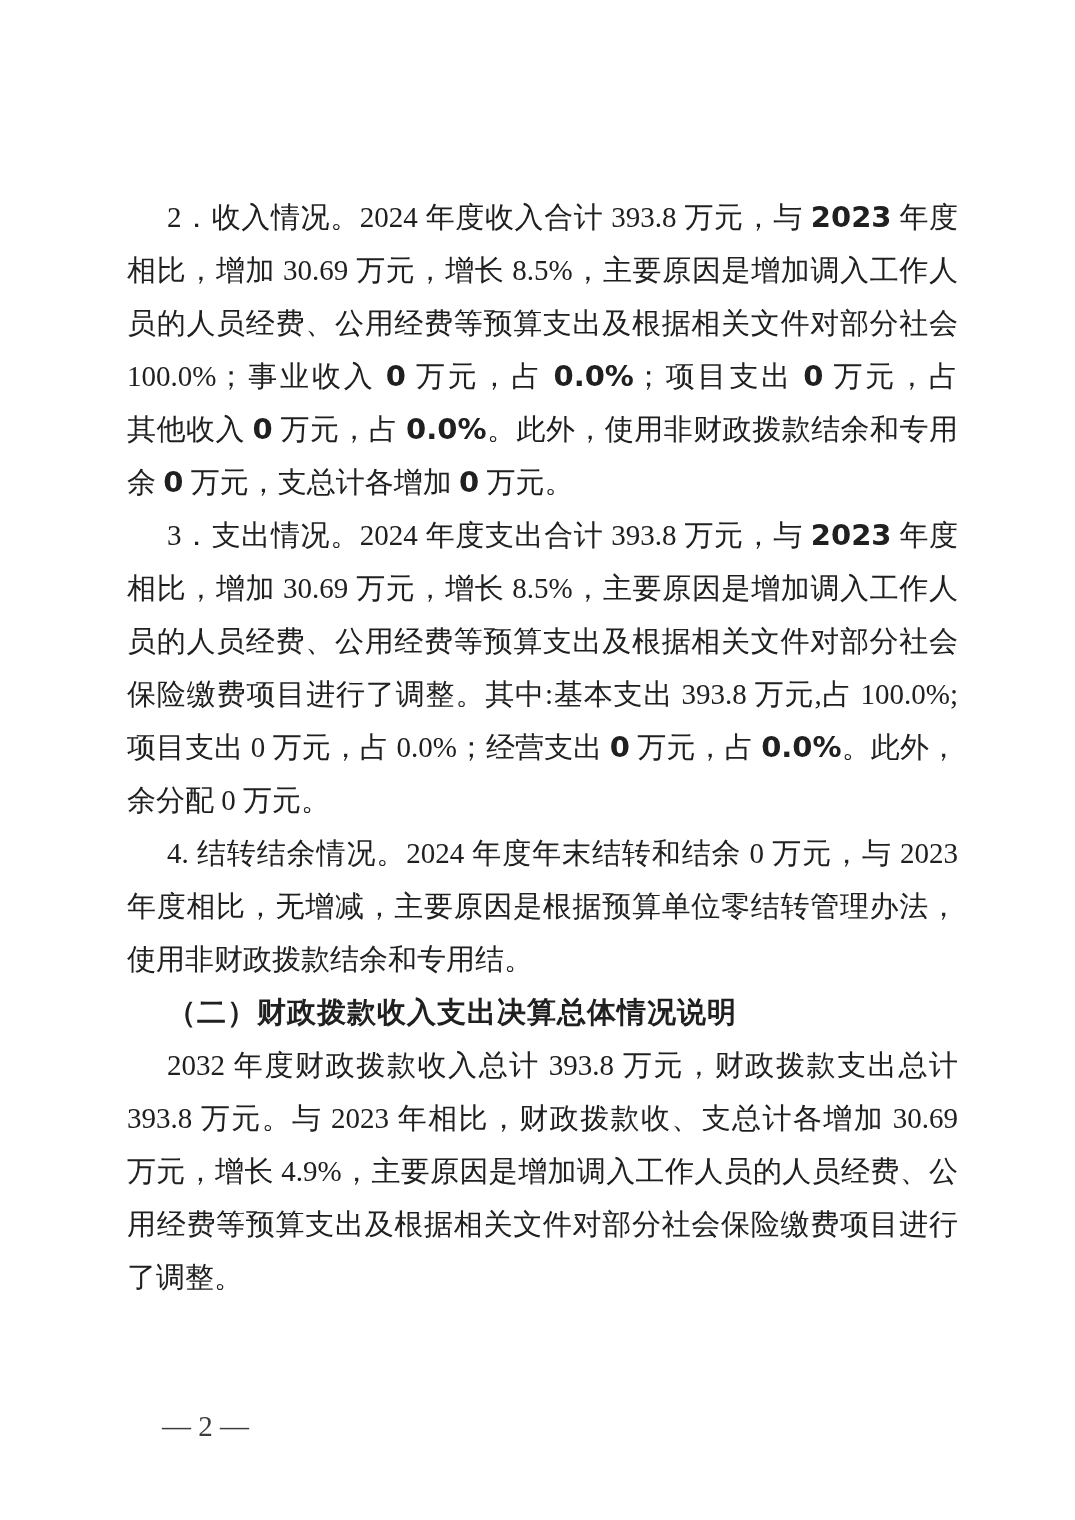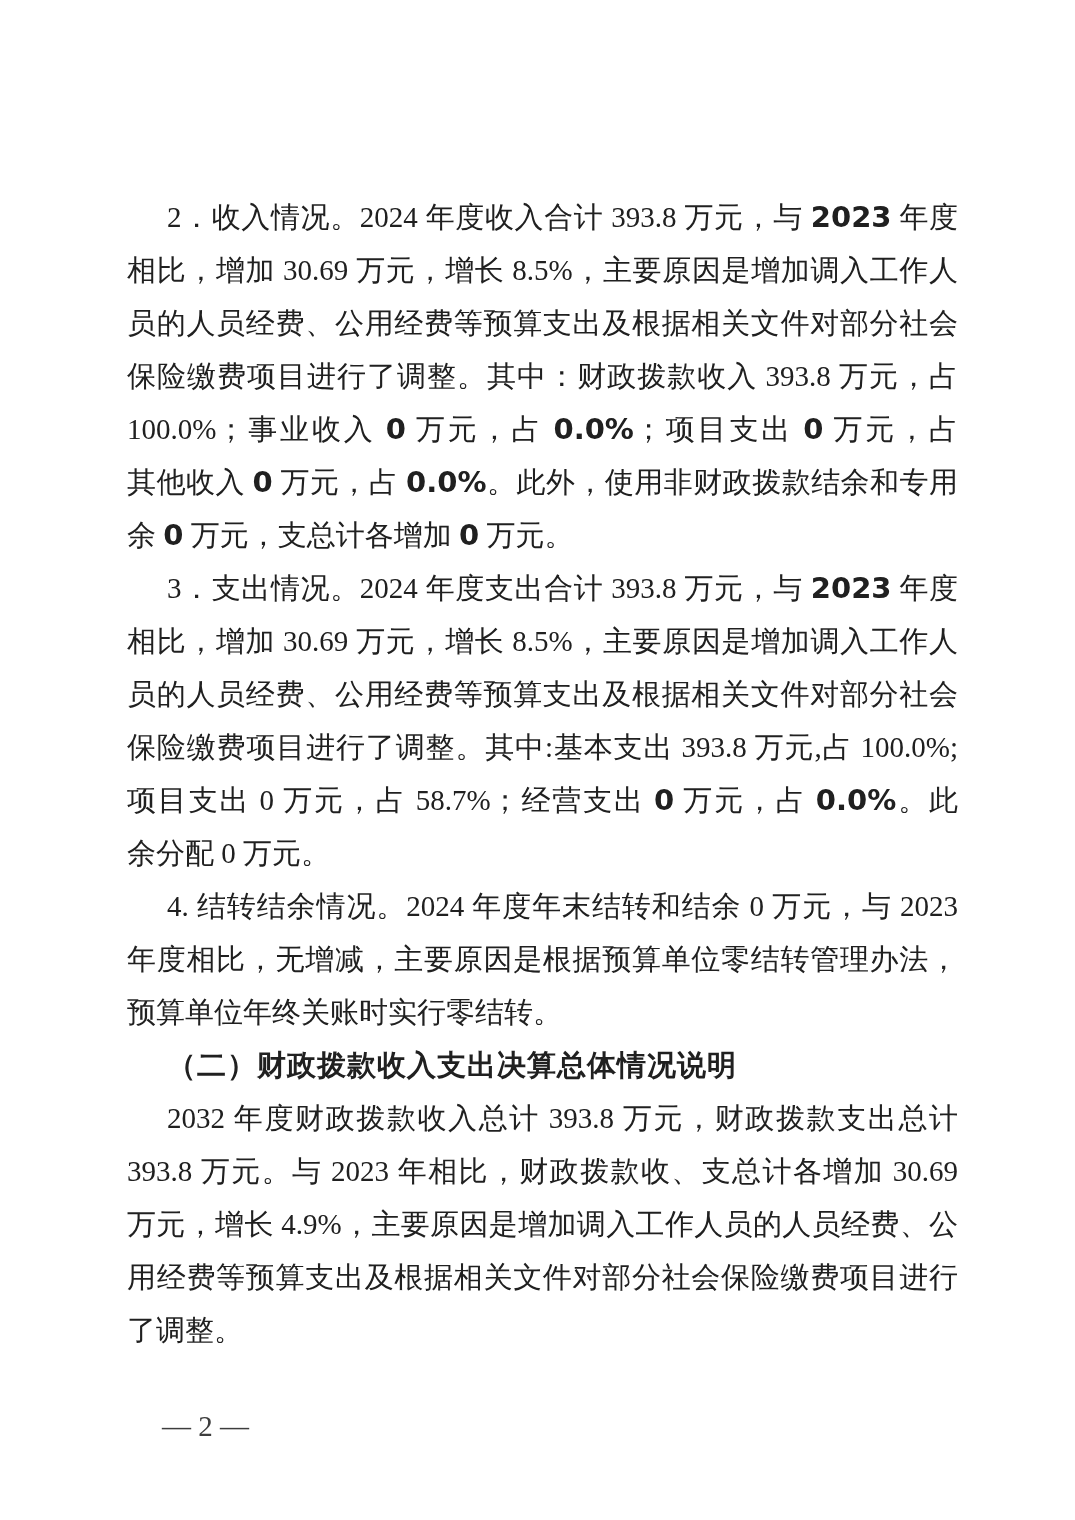--- a/index.html
+++ b/index.html
@@ -58,33 +58,32 @@
   }
 </style>
 </head>
 <body>
 
 <div class="page">
   <main class="textblock">
       <div class="line indent just"><span class="seg">2．收入情况。2024 年度收入合计 393.8 万元，与 </span><span class="num-sans">2023</span><span class="seg"> 年度</span></div>
       <div class="line just"><span class="seg">相比，增加 30.69 万元，增长 8.5%，主要原因是增加调入工作人</span></div>
       <div class="line just"><span class="seg">员的人员经费、公用经费等预算支出及根据相关文件对部分社会</span></div>
-      <div class="line just"><span class="seg">保险缴费项目进行了调整。其中：财政拨款收入 393.8 万元，占</span></div>
       <div class="line just"><span class="seg">100.0%；事业收入 </span><span class="num-sans">0</span><span class="seg"> 万元，占 </span><span class="num-sans">0.0%</span><span class="seg">；项目支出 </span><span class="num-sans">0</span><span class="seg"> 万元，占 </span></div>
       <div class="line just"><span class="seg">其他收入 </span><span class="num-sans">0</span><span class="seg"> 万元，占 </span><span class="num-sans">0.0%</span><span class="seg">。此外，使用非财政拨款结余和专用结</span></div>
       <div class="line"><span class="seg">余 </span><span class="num-sans">0</span><span class="seg"> 万元，支总计各增加 </span><span class="num-sans">0</span><span class="seg"> 万元。</span></div>
       <div class="line indent just"><span class="seg">3．支出情况。2024 年度支出合计 393.8 万元，与 </span><span class="num-sans">2023</span><span class="seg"> 年度</span></div>
       <div class="line just"><span class="seg">相比，增加 30.69 万元，增长 8.5%，主要原因是增加调入工作人</span></div>
       <div class="line just"><span class="seg">员的人员经费、公用经费等预算支出及根据相关文件对部分社会</span></div>
       <div class="line just"><span class="seg">保险缴费项目进行了调整。其中:基本支出 393.8 万元,占 100.0%;</span></div>
-      <div class="line just"><span class="seg">项目支出 0 万元，占 58.7%；经营支出 </span><span class="num-sans">0</span><span class="seg"> 万元，占 </span><span class="num-sans">0.0%</span><span class="seg">。此外，结</span></div>
+      <div class="line just"><span class="seg">项目支出 0 万元，占 0.0%；经营支出 </span><span class="num-sans">0</span><span class="seg"> 万元，占 </span><span class="num-sans">0.0%</span><span class="seg">。此外，结</span></div>
       <div class="line"><span class="seg">余分配 0 万元。</span></div>
       <div class="line indent just"><span class="seg">4. 结转结余情况。2024 年度年末结转和结余 0 万元，与 2023</span></div>
       <div class="line just"><span class="seg">年度相比，无增减，主要原因是根据预算单位零结转管理办法，</span></div>
-      <div class="line"><span class="seg">预算单位年终关账时实行零结转。</span></div>
+      <div class="line"><span class="seg">使用非财政拨款结余和专用结。</span></div>
       <div class="line indent heading"><span class="seg">（二）财政拨款收入支出决算总体情况说明</span></div>
       <div class="line indent just"><span class="seg">2032 年度财政拨款收入总计 393.8 万元，财政拨款支出总计</span></div>
       <div class="line just"><span class="seg">393.8 万元。与 2023 年相比，财政拨款收、支总计各增加 30.69</span></div>
       <div class="line just"><span class="seg">万元，增长 4.9%，主要原因是增加调入工作人员的人员经费、公</span></div>
       <div class="line just"><span class="seg">用经费等预算支出及根据相关文件对部分社会保险缴费项目进行</span></div>
       <div class="line"><span class="seg">了调整。</span></div>
     </main>
   <div class="footer">— 2 —</div>
 </div>
 

